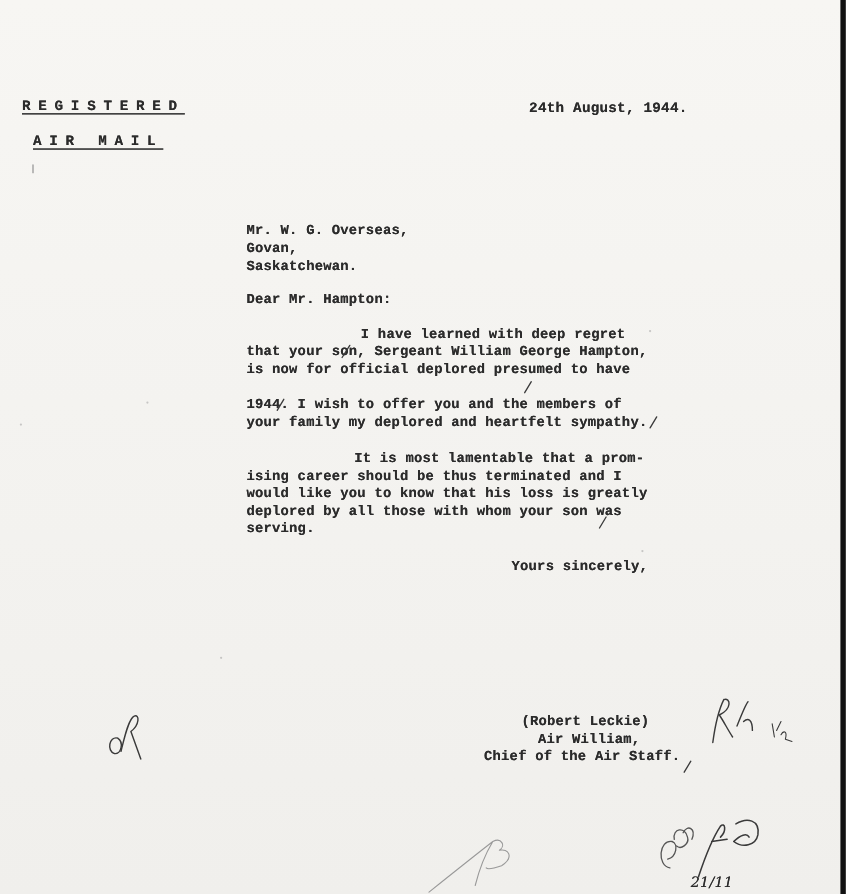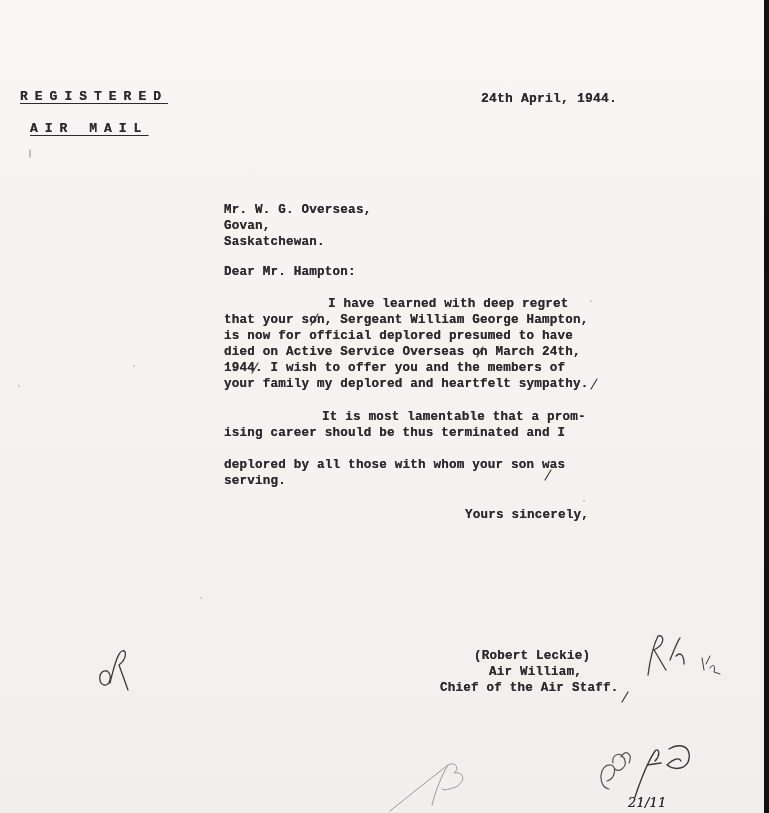--- a/index.html
+++ b/index.html
@@ -32,37 +32,37 @@
     .tick { stroke: #3a3a3a; stroke-width: 1.2; fill: none; }
     .speck { position: absolute; width: 2px; height: 2px; background: #999; border-radius: 50%; opacity: .5; }
   </style>
 </head>
 <body>
 
 <div class="page">
 
   <div class="t spaced" style="left:20px; top:89px; font-size:13px;">REGISTERED</div>
   <div class="t spaced" style="left:30px; top:121px; font-size:13px;">AIR MAIL</div>
-  <div class="t" style="left:481px; top:91px;">24th April, 1944.</div>
+  <div class="t" style="left:481px; top:91px;">24th August, 1944.</div>
 
   <div class="t body-line" style="left:224px; top:202px;">Mr. W. G. Overseas,</div>
   <div class="t body-line" style="left:224px; top:218px;">Govan,</div>
   <div class="t body-line" style="left:224px; top:234px;">Saskatchewan.</div>
 
   <div class="t body-line" style="left:224px; top:264px;">Dear Mr. Hampton:</div>
 
   <div class="t body-line" style="left:328px; top:296px;">I have learned with deep regret</div>
   <div class="t body-line" style="left:224px; top:312px;">that your son, Sergeant William George Hampton,</div>
   <div class="t body-line" style="left:224px; top:328px;">is now for official deplored presumed to have</div>
-  <div class="t body-line" style="left:224px; top:344px;">died on Active Service Overseas on March 24th,</div>
   <div class="t body-line" style="left:224px; top:360px;">1944. I wish to offer you and the members of</div>
   <div class="t body-line" style="left:224px; top:376px;">your family my deplored and heartfelt sympathy.</div>
 
   <div class="t body-line" style="left:322px; top:409px;">It is most lamentable that a prom-</div>
   <div class="t body-line" style="left:224px; top:425px;">ising career should be thus terminated and I</div>
+  <div class="t body-line" style="left:224px; top:441px;">would like you to know that his loss is greatly</div>
   <div class="t body-line" style="left:224px; top:457px;">deplored by all those with whom your son was</div>
   <div class="t body-line" style="left:224px; top:473px;">serving.</div>
 
   <div class="t body-line" style="left:465px; top:507px;">Yours sincerely,</div>
 
   <div class="t body-line" style="left:474px; top:648px;">(Robert Leckie)</div>
   <div class="t body-line" style="left:489px; top:664px;">Air William,</div>
   <div class="t body-line" style="left:440px; top:680px;">Chief of the Air Staff.</div>
 
   <svg class="hand" style="left:0;top:0;" width="764" height="813">

